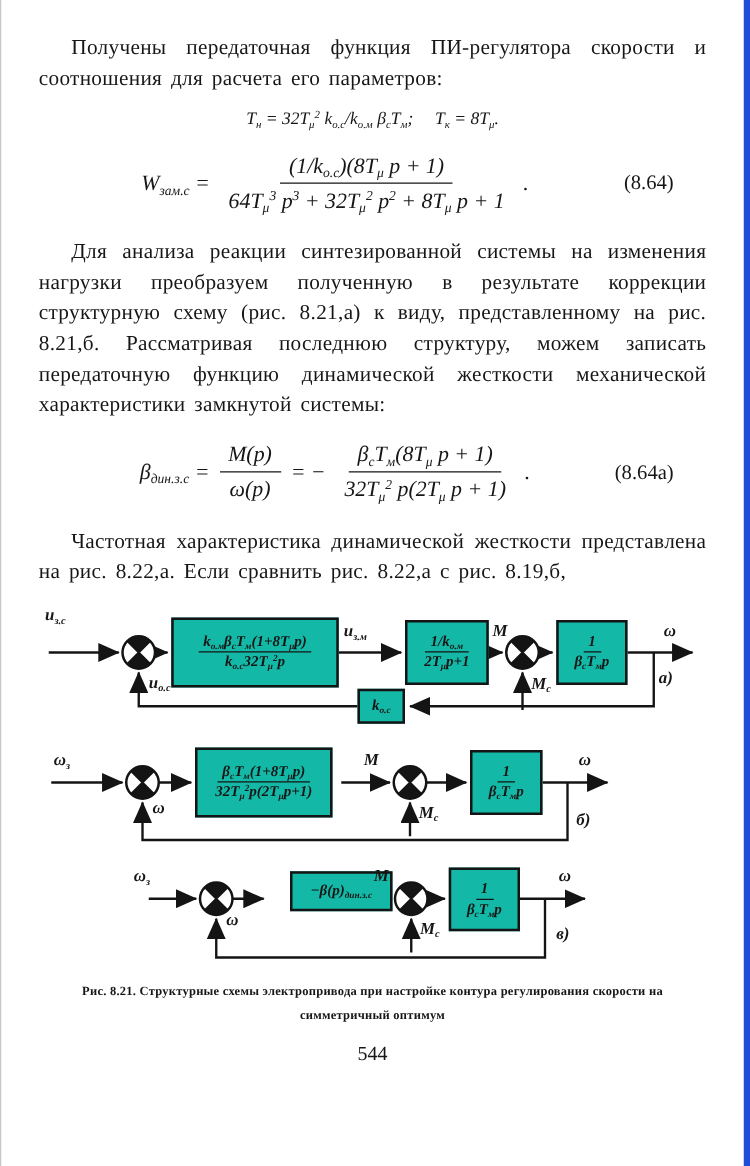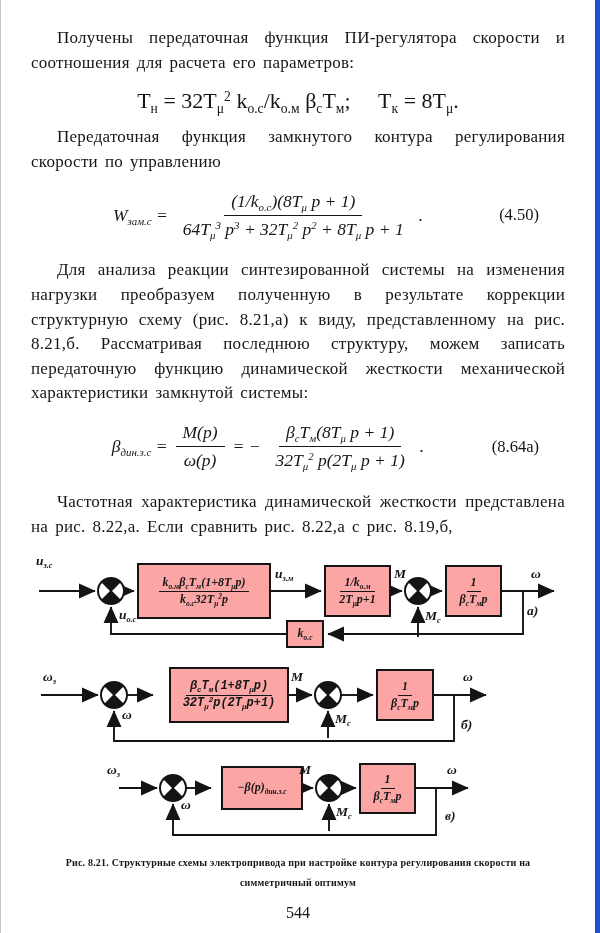--- a/index.html
+++ b/index.html
@@ -5,71 +5,70 @@
   html,body{margin:0;padding:0;background:#ffffff;}
   body{width:600px;height:933px;overflow:hidden;
        font-family:"Liberation Serif", serif;color:#161616;}
   .page{box-sizing:border-box;width:600px;height:933px;
         padding:26px 30px 0 30px;position:relative;
         border-left:1px solid #c8c8c4;border-right:5px solid #1d4ed8;}
   .para{font-size:17px;line-height:24.6px;text-align:justify;margin:0;
         letter-spacing:0.25px;word-spacing:2.5px;}
   .indent{text-indent:26px;}
   
-  .formula-center{text-align:center;font-size:22px;
+  .formula-center{text-align:center;font-style:italic;font-size:14px;
                   margin:13px 0 11px 0;}
   
   .equation{position:relative;display:flex;align-items:center;
             justify-content:center;font-style:italic;font-size:17.5px;
             margin:10px 0 12px 0;min-height:62px;padding-right:60px;}
   .frac{display:inline-flex;flex-direction:column;align-items:center;
         margin:3px 5px;}
   .frac .num{padding:0 7px 3px 7px;border-bottom:1.6px solid #161616;}
   .frac .den{padding:3px 7px 0 7px;}
   .eq-part{margin:0 3px;}
   .eq-number{position:absolute;right:26px;top:50%;transform:translateY(-50%);
              font-style:normal;font-size:16.5px;}
   sub,sup{font-size:0.62em;line-height:0;}
   sub{vertical-align:-0.35em;}
   sup{vertical-align:0.55em;}
   
   .figure{position:relative;width:540px;height:300px;margin:6px 0 0 0;}
   .figure svg{position:absolute;left:0;top:0;}
   .blk{position:absolute;box-sizing:border-box;border:2.6px solid #141414;
-       background:#fca5a5;display:flex;flex-direction:column;align-items:center;
+       background:#14b8a6;display:flex;flex-direction:column;align-items:center;
        justify-content:center;font-style:italic;font-weight:bold;
        font-size:12px;line-height:1.15;text-align:center;}
   .blk .bnum{border-bottom:1.4px solid #141414;padding:0 4px 1px 4px;}
   .blk .bden{padding:1px 4px 0 4px;}
   .fl{position:absolute;font-style:italic;font-weight:bold;font-size:13.5px;
       white-space:nowrap;}
   .caption{margin:8px auto 0 auto;max-width:505px;text-align:center;
            font-size:10px;font-weight:bold;line-height:19.5px;
            letter-spacing:0.2px;}
   .page-number{text-align:center;font-size:16px;margin-top:12px;}
 </style>
 </head>
 <body>
 
 <div class="page">
 
   <p class="para indent">Получены передаточная функция ПИ-регулятора скорости и соотношения для расчета его параметров:</p>
 
   <div class="formula-center">T<sub>н</sub> = 32T<sub>μ</sub><sup>2</sup> k<sub>о.с</sub>/k<sub>о.м</sub> β<sub>с</sub>T<sub>м</sub>;  T<sub>к</sub> = 8T<sub>μ</sub>.</div>
 
-  <p class="para indent">Передаточная функция замкнутого контура регулирования скорости по управлению</p>
 
   <div class="equation">
     <span class="eq-part">W<sub>зам.с</sub> =</span>
     <span class="frac">
       <span class="num">(1/k<sub>о.с</sub>)(8T<sub>μ</sub> p + 1)</span>
       <span class="den">64T<sub>μ</sub><sup>3</sup> p<sup>3</sup> + 32T<sub>μ</sub><sup>2</sup> p<sup>2</sup> + 8T<sub>μ</sub> p + 1</span>
     </span>
     <span class="eq-part">.</span>
-    <span class="eq-number">(4.50)</span>
+    <span class="eq-number">(8.64)</span>
   </div>
 
   <p class="para indent">Для анализа реакции синтезированной системы на изменения нагрузки преобразуем полученную в результате коррекции структурную схему (рис. 8.21,а) к виду, представленному на рис. 8.21,б. Рассматривая последнюю структуру, можем записать передаточную функцию динамической жесткости механической характеристики замкнутой системы:</p>
 
   <div class="equation">
     <span class="eq-part">β<sub>дин.з.с</sub> =</span>
     <span class="frac">
       <span class="num">M(p)</span>
       <span class="den">ω(p)</span>
     </span>
@@ -149,36 +148,36 @@
       <span>k<sub>о.с</sub></span>
     </div>
     <span class="fl" style="left:5px;top:8px;">u<sub>з.с</sub></span>
     <span class="fl" style="left:88px;top:62px;">u<sub>о.с</sub></span>
     <span class="fl" style="left:244px;top:21px;">u<sub>з.м</sub></span>
     <span class="fl" style="left:363px;top:21px;">M</span>
     <span class="fl" style="left:394px;top:63px;">M<sub>с</sub></span>
     <span class="fl" style="left:500px;top:21px;">ω</span>
     <span class="fl" style="left:496px;top:58px;">а)</span>
 
-    <div class="blk" style="left:138px;top:122px;width:120px;height:56px;font-family:Liberation Mono, monospace;">
+    <div class="blk" style="left:125px;top:122px;width:110px;height:56px;">
       <span class="bnum">β<sub>с</sub>T<sub>м</sub>(1+8T<sub>μ</sub>p)</span>
       <span class="bden">32T<sub>μ</sub><sup>2</sup>p(2T<sub>μ</sub>p+1)</span>
     </div>
     <div class="blk" style="left:345px;top:124px;width:58px;height:52px;">
       <span class="bnum">1</span>
       <span class="bden">β<sub>с</sub>T<sub>м</sub>p</span>
     </div>
     <span class="fl" style="left:12px;top:124px;">ω<sub>з</sub></span>
     <span class="fl" style="left:91px;top:162px;">ω</span>
     <span class="fl" style="left:260px;top:124px;">M</span>
     <span class="fl" style="left:304px;top:166px;">M<sub>с</sub></span>
     <span class="fl" style="left:432px;top:124px;">ω</span>
     <span class="fl" style="left:430px;top:172px;">б)</span>
 
-    <div class="blk" style="left:190px;top:221px;width:82px;height:44px;">
+    <div class="blk" style="left:201px;top:221px;width:82px;height:32px;">
       <span>−β(p)<sub>дин.з.с</sub></span>
     </div>
     <div class="blk" style="left:328px;top:218px;width:57px;height:51px;">
       <span class="bnum">1</span>
       <span class="bden">β<sub>с</sub>T<sub>м</sub>p</span>
     </div>
     <span class="fl" style="left:76px;top:217px;">ω<sub>з</sub></span>
     <span class="fl" style="left:150px;top:252px;">ω</span>
     <span class="fl" style="left:268px;top:217px;">M</span>
     <span class="fl" style="left:305px;top:259px;">M<sub>с</sub></span>

